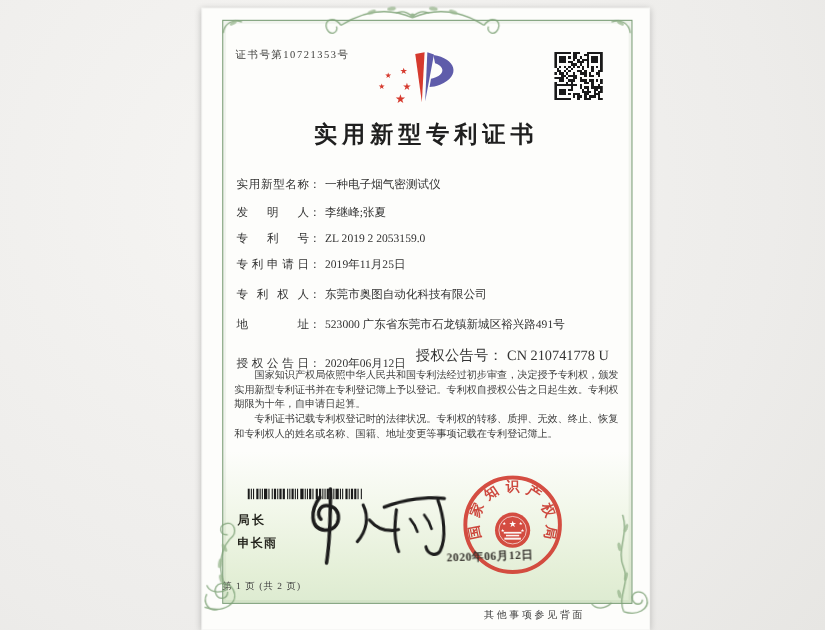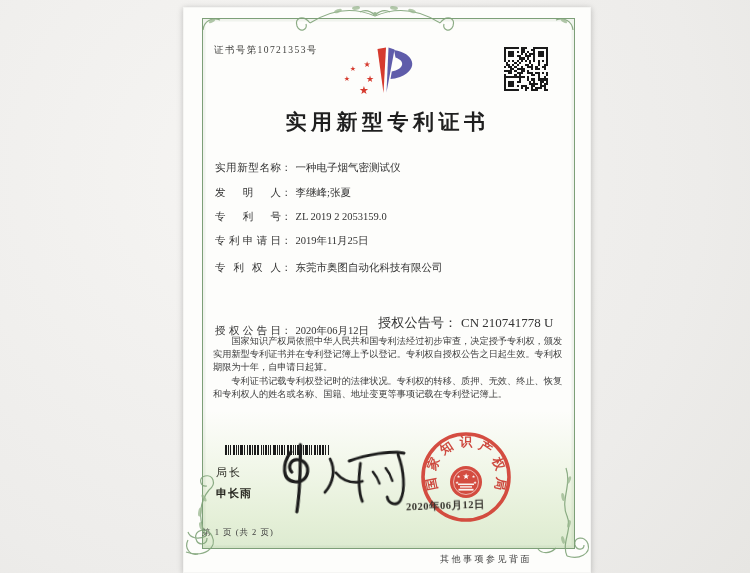--- a/index.html
+++ b/index.html
@@ -17,21 +17,21 @@
   .cert-no{left:214px;top:44px;font-size:9.5px;letter-spacing:1.4px;color:#40403e;}
   .title{left:202px;top:108px;width:371px;text-align:center;font-size:21px;font-weight:700;
     letter-spacing:4.5px;color:#1f1f1f;white-space:nowrap;}
   .row{left:215px;font-size:10.5px;color:#333;}
   .row .lbl{display:inline-block;width:66px;text-align:justify;text-align-last:justify;}
   .row .colon{display:inline-block;margin-right:4px;}
   .row2{font-size:13px;color:#333;}
   .paras{position:absolute;left:213px;top:335px;width:352px;font-size:9.2px;line-height:13.2px;
     color:#3d3d3d;z-index:2;}
   .paras p{margin:0;text-indent:2em;white-space:normal;}
-  .director{left:216px;top:465px;font-size:11px;font-weight:400;letter-spacing:2px;color:#26261f;}
+  .director{left:216px;top:465px;font-size:11px;font-weight:700;letter-spacing:2px;color:#26261f;}
   .director2{left:216px;top:486px;font-size:11px;font-weight:700;letter-spacing:1px;color:#26261f;}
   .seal-date{left:406px;top:499px;font-size:10.5px;font-weight:600;color:#34312c;
     letter-spacing:.5px;transform:rotate(-2deg);z-index:4;}
   .page-info{left:202px;top:527px;width:312px;text-align:left;font-size:8.5px;
     letter-spacing:1px;color:#3c3c3c;}
   .footer-note{left:202px;top:553px;width:330px;text-align:right;font-size:9px;
     letter-spacing:2.5px;color:#3a3a3a;}
   .qr{position:absolute;left:504px;top:47px;width:44px;height:44px;z-index:2;}
   .logo{position:absolute;left:330px;top:36px;width:110px;height:72px;z-index:2;}
   .barcode{position:absolute;left:225px;top:441px;width:106px;height:10px;z-index:2;}
@@ -302,20 +302,23 @@
   </div>
   <div class="txt row" style="top:210px">
     <span class="lbl">专利号</span><span class="colon">：</span><span class="val">ZL 2019 2 2053159.0</span>
   </div>
   <div class="txt row" style="top:234px">
     <span class="lbl">专利申请日</span><span class="colon">：</span><span class="val">2019年11月25日</span>
   </div>
   <div class="txt row" style="top:261px">
     <span class="lbl">专利权人</span><span class="colon">：</span><span class="val">东莞市奥图自动化科技有限公司</span>
   </div>
+  <div class="txt row" style="top:288px">
+    <span class="lbl">地址</span><span class="colon">：</span><span class="val">523000 广东省东莞市石龙镇新城区裕兴路491号</span>
+  </div>
 
   <div class="txt row" style="top:324px">
     <span class="lbl">授权公告日</span><span class="colon">：</span><span class="val">2020年06月12日</span>
   </div>
   <div class="txt row2" style="left:378px;top:314px">
     <span class="lbl" style="display:inline-block;width:66px;text-align:justify;text-align-last:justify">授权公告号</span><span class="colon" style="margin-right:4px">：</span><span class="val">CN 210741778 U</span>
   </div>
 
   <div class="paras">
     <p>国家知识产权局依照中华人民共和国专利法经过初步审查，决定授予专利权，颁发实用新型专利证书并在专利登记簿上予以登记。专利权自授权公告之日起生效。专利权期限为十年，自申请日起算。</p>

